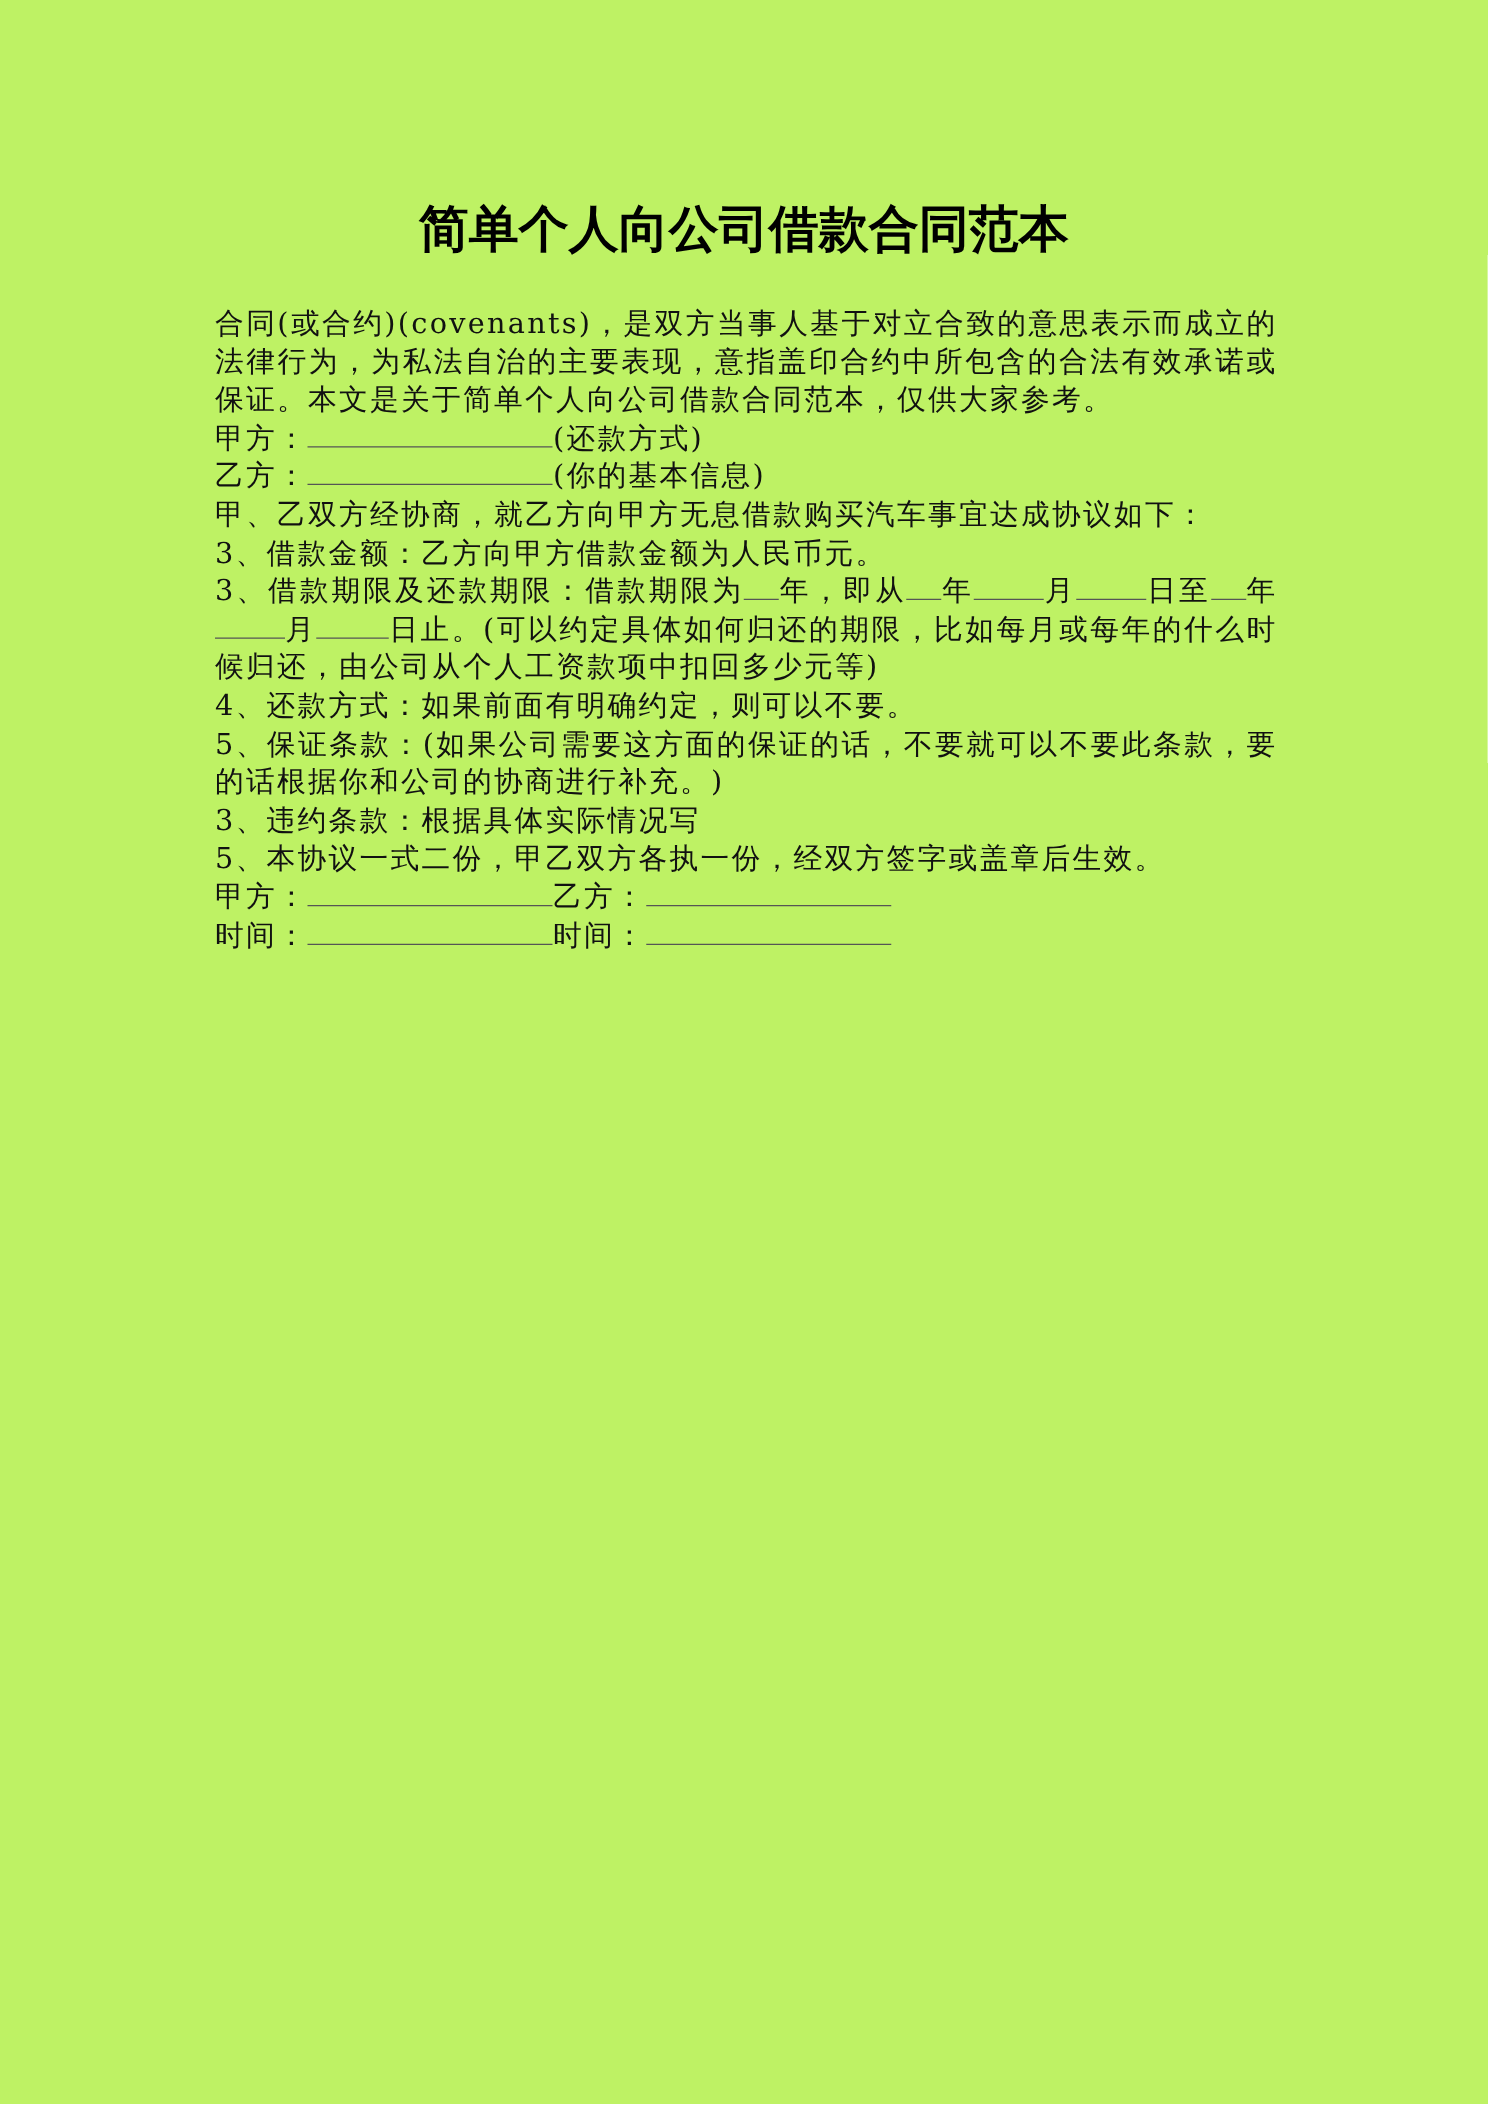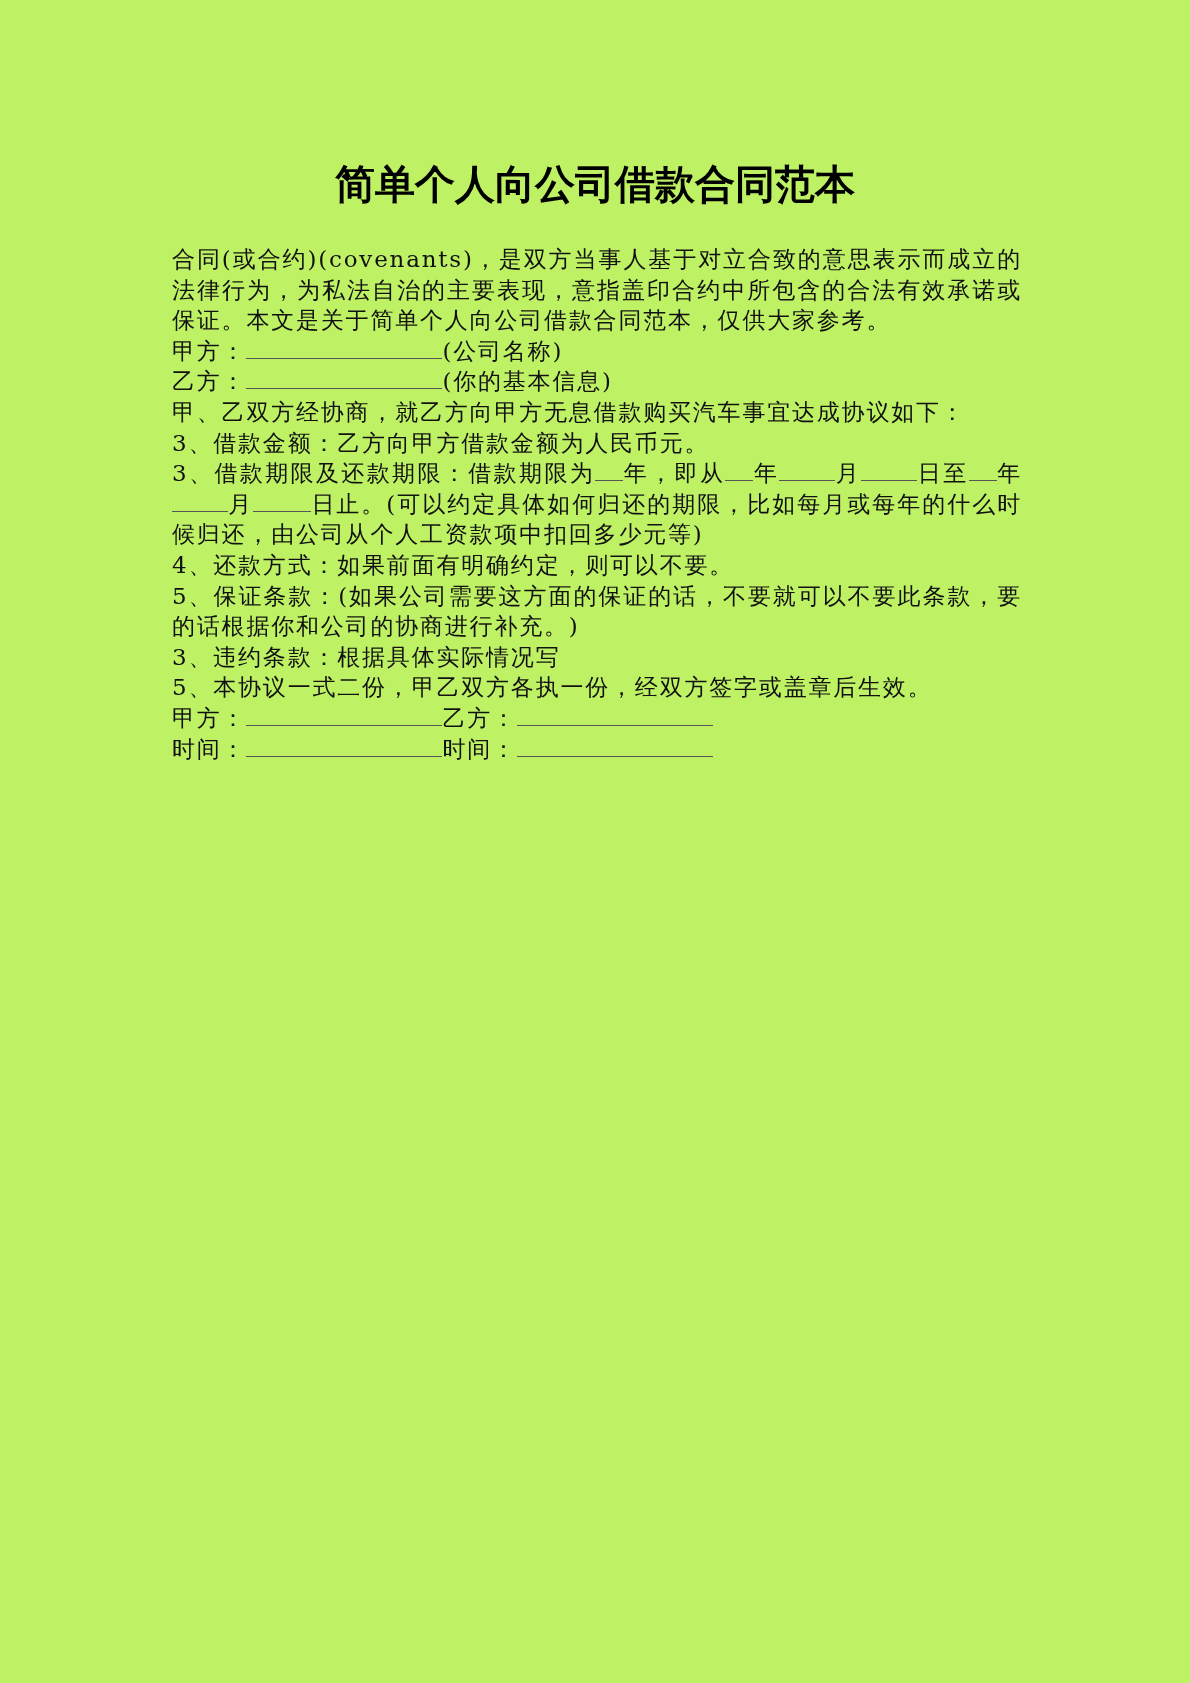--- a/index.html
+++ b/index.html
@@ -68,21 +68,21 @@
 </style>
 </head>
 <body>
 
 <div class="page">
   <div class="title">简单个人向公司借款合同范本</div>
 
   <div class="body">
     <span class="para">合同(或合约)(covenants)，是双方当事人基于对立合致的意思表示而成立的法律行为，为私法自治的主要表现，意指盖印合约中所包含的合法有效承诺或保证。本文是关于简单个人向公司借款合同范本，仅供大家参考。</span>
 
-    <span class="line"><span>甲方：</span><span class="blank b-long"></span><span>(公司名称)</span></span>
+    <span class="line"><span>甲方：</span><span class="blank b-long"></span><span>(还款方式)</span></span>
 
     <span class="line"><span>乙方：</span><span class="blank b-long"></span><span>(你的基本信息)</span></span>
 
     <span class="line">甲、乙双方经协商，就乙方向甲方无息借款购买汽车事宜达成协议如下：</span>
 
     <span class="line">3、借款金额：乙方向甲方借款金额为人民币元。</span>
 
     <span class="para"><span>3、借款期限及还款期限：借款期限为</span><span class="blank b-short"></span><span>年，即从</span><span class="blank b-short"></span><span>年</span><span class="blank b-mid"></span><span>月</span><span class="blank b-mid"></span><span>日至</span><span class="blank b-short"></span><span>年</span><span class="blank b-mid"></span><span>月</span><span class="blank" style="width:58px"></span><span>日止。(可以约定具体如何归还的期限，比如每月或每年的什么时候归还，由公司从个人工资款项中扣回多少元等)</span></span>
 
     <span class="line">4、还款方式：如果前面有明确约定，则可以不要。</span>

